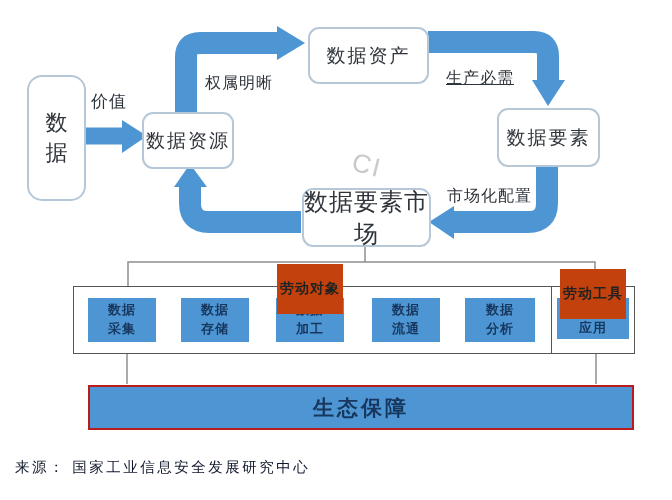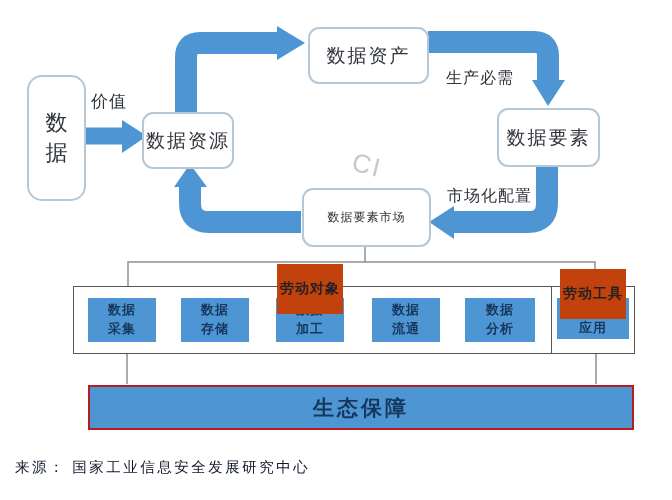--- a/index.html
+++ b/index.html
@@ -13,26 +13,26 @@
     position:absolute;display:flex;align-items:center;justify-content:center;
     background:#fff;border:2px solid #b6c8d7;border-radius:11px;
     font-size:19px;letter-spacing:2px;text-align:center;color:#30353b;
   }
   .node-data{left:27px;top:75px;width:55px;height:122px;border-radius:15px;
     font-size:22px;letter-spacing:0;line-height:1.35;}
   .node-data .vtxt{width:1.15em;word-break:break-all;}
   .node-resource{left:142px;top:112px;width:88px;height:53px;}
   .node-asset{left:308px;top:27px;width:117px;height:53px;}
   .node-element{left:497px;top:108px;width:99px;height:55px;}
-  .node-market{left:302px;top:188px;width:125px;height:55px;font-size:12px;letter-spacing:1px;}
+  .node-market{left:302px;top:188px;width:125px;height:55px;font-size:24px;letter-spacing:1px;}
   
   .elabel{position:absolute;font-size:16px;letter-spacing:1px;color:#2f353c;white-space:nowrap;}
   .el-value{left:91px;top:90px;font-size:17px;}
   .el-own{left:205px;top:73px;}
-  .el-prod{left:446px;top:68px;}
+  .el-prod{left:446px;top:68px;text-decoration:underline;}
   .el-market{left:447px;top:186px;}
   .el-alloc{left:211px;top:185px;}
   
   .watermark{position:absolute;left:352px;top:150px;font-size:26px;color:rgba(165,165,165,.6);
     transform:rotate(14deg);letter-spacing:2px;font-family:"Liberation Sans","DejaVu Sans",sans-serif;}
   
   .group{position:absolute;background:#fff;border:1.5px solid #555;}
   .group-objects{left:73px;top:286px;width:478px;height:66px;}
   .group-tools{left:551px;top:286px;width:82px;height:66px;}
   .glabel{position:absolute;font-size:14px;font-weight:bold;color:#222;background:#c2410c;
@@ -98,20 +98,21 @@
 
   <div class="node node-data">
     <span class="vtxt">数据</span>
   </div>
   <div class="node node-resource">数据资源</div>
   <div class="node node-element">数据要素</div>
   <div class="node node-asset">数据资产</div>
   <div class="node node-market">数据要素市场</div>
 
   <div class="elabel el-value">价值</div>
+  <div class="elabel el-own">权属明晰</div>
   <div class="elabel el-prod">生产必需</div>
   <div class="elabel el-market">市场化配置</div>
 
   <div class="group group-objects">
     <div class="item it-0">
       <span>数据</span>
       <span>采集</span>
     </div>
     <div class="item it-1">
       <span>数据</span>

